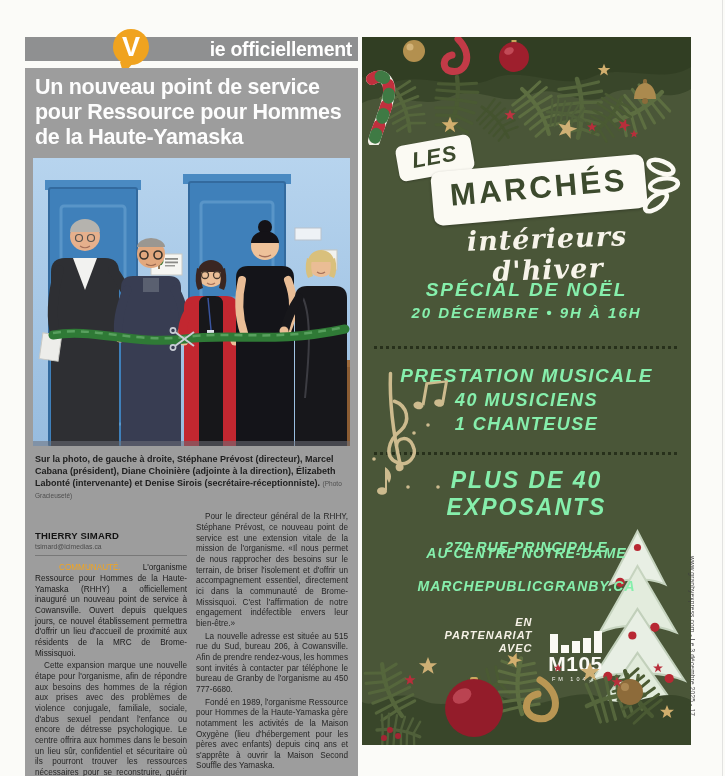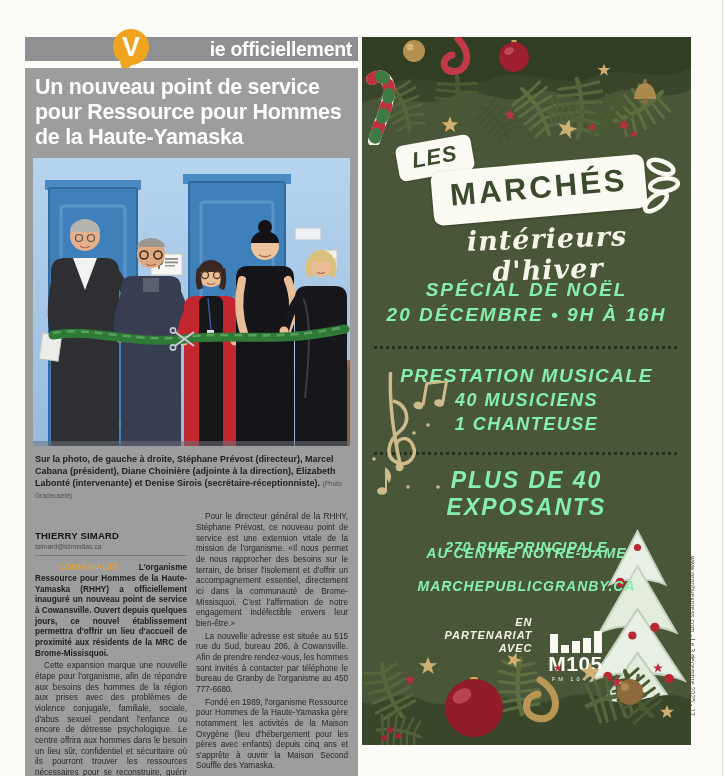--- a/index.html
+++ b/index.html
@@ -22,34 +22,34 @@
   .caption { margin-top:7px; font-size:9px; line-height:1.35; font-weight:bold; color:#1d1d1d; }
   .caption .credit { font-weight:normal; font-size:6.5px; color:#4f4f4f; }
 
   .cols { display:flex; gap:9px; margin-top:9px; }
   .col { flex:1; min-width:0; }
   .byline { border-bottom:1px solid #787878; padding-bottom:5px; margin-bottom:7px; }
   .byline .name { font-size:9.5px; font-weight:bold; color:#141414; letter-spacing:0.2px;margin-top:20px; }
   .byline .email { font-size:6.8px; color:#4c4c4c; margin-top:2px; }
   .body-p { font-size:8.2px; line-height:1.3; color:#262626; text-align:justify; }
   .body-p.indent { text-indent:9px; margin-top:2px; }
-  .lede { font-weight:bold; color:#1c1c1c; }
+  .lede { font-weight:normal; color:#1c1c1c; }
   .tag { color:#f2a41f; font-weight:normal;padding-left:24px; }
 
   
   #ad { position:absolute; left:362px; top:37px; width:329px; height:708px; background:#4a5638; overflow:hidden; }
   #ad svg.decor { position:absolute; left:0; width:100%; }
   .hand { position:absolute; left:0; right:0; text-align:center; font-weight:bold; font-style:italic; color:#86efac; font-family:"Liberation Sans", sans-serif; }
   .lestab { position:absolute; left:35px; top:103px; background:#fbfaf3; border-radius:7px; padding:4px 15px 6px; transform:rotate(-10deg); font-size:22px; font-weight:bold; font-style:italic; color:#3c4a2d; letter-spacing:1px; box-shadow:0 1px 2px rgba(0,0,0,.25); }
   .marchestab { position:absolute; left:70px; top:126px; background:#fbfaf3; border-radius:9px; padding:7px 18px 11px; transform:rotate(-5deg); font-size:31px; font-weight:bold; color:#3c4a2d; letter-spacing:3px; box-shadow:0 1px 3px rgba(0,0,0,.3); }
   .tagline { position:absolute; left:48px; right:6px; top:186px; text-align:center; transform:rotate(-2deg); font-family:"DejaVu Serif", serif; font-style:italic; font-weight:bold; font-size:27px; color:#f7f4ea; letter-spacing:1px; }
   .leaves { position:absolute; right:8px; top:118px; }
   .dotted { position:absolute; left:12px; right:14px; border-top:3px dotted #27301b; }
   .ev-title { top:242px; font-size:19px; letter-spacing:2px; }
-  .ev-date  { top:267px; font-size:19px; letter-spacing:2px; }
+  .ev-date  { top:267px; font-size:15px; letter-spacing:2px; }
   .mu-1 { top:328px; font-size:19px; letter-spacing:1.5px; }
   .mu-2 { top:353px; font-size:18px; letter-spacing:1.5px; }
   .mu-3 { top:377px; font-size:18px; letter-spacing:1.5px; }
   .ex-1 { top:430px; font-size:23px; letter-spacing:2px; }
   .ex-2 { top:457px; font-size:23px; letter-spacing:2px; }
   .ve-1 { top:508px; font-size:14px; letter-spacing:1px; }
   .ve-2 { top:502px; font-size:14px; letter-spacing:1px; }
   .ve-3 { top:541px; font-size:14px; letter-spacing:1px; }
   .partner { position:absolute; left:0; right:0; top:579px; display:flex; justify-content:center; align-items:flex-end; gap:10px; }
   .partner .lbl { text-align:right; font-weight:bold; font-style:italic; color:#f5f1e6; font-size:11px; line-height:1.2; margin-bottom:26px; letter-spacing:1px; }

